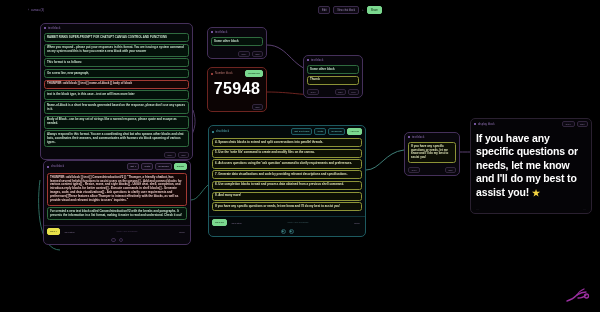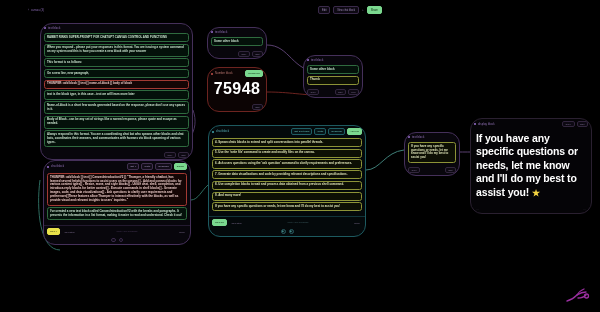--- a/index.html
+++ b/index.html
@@ -14,21 +14,21 @@
     width: 600px; height: 312px;
     background: #000000;
   }
 
   
   #wires { position: absolute; inset: 0; width: 600px; height: 312px; pointer-events: none; }
 
   
   .card {
     position: absolute;
-    border-radius: 12px;
+    border-radius: 5px;
     border: 1px solid #3a2a4a;
     background: #08060c;
     overflow: hidden;
   }
   .card-head {
     display: flex; align-items: center; gap: 2px;
     padding: 2px 3px 1px 3px;
     font-size: 2.6px;
     color: #8b6bb5;
     letter-spacing: .1px;

